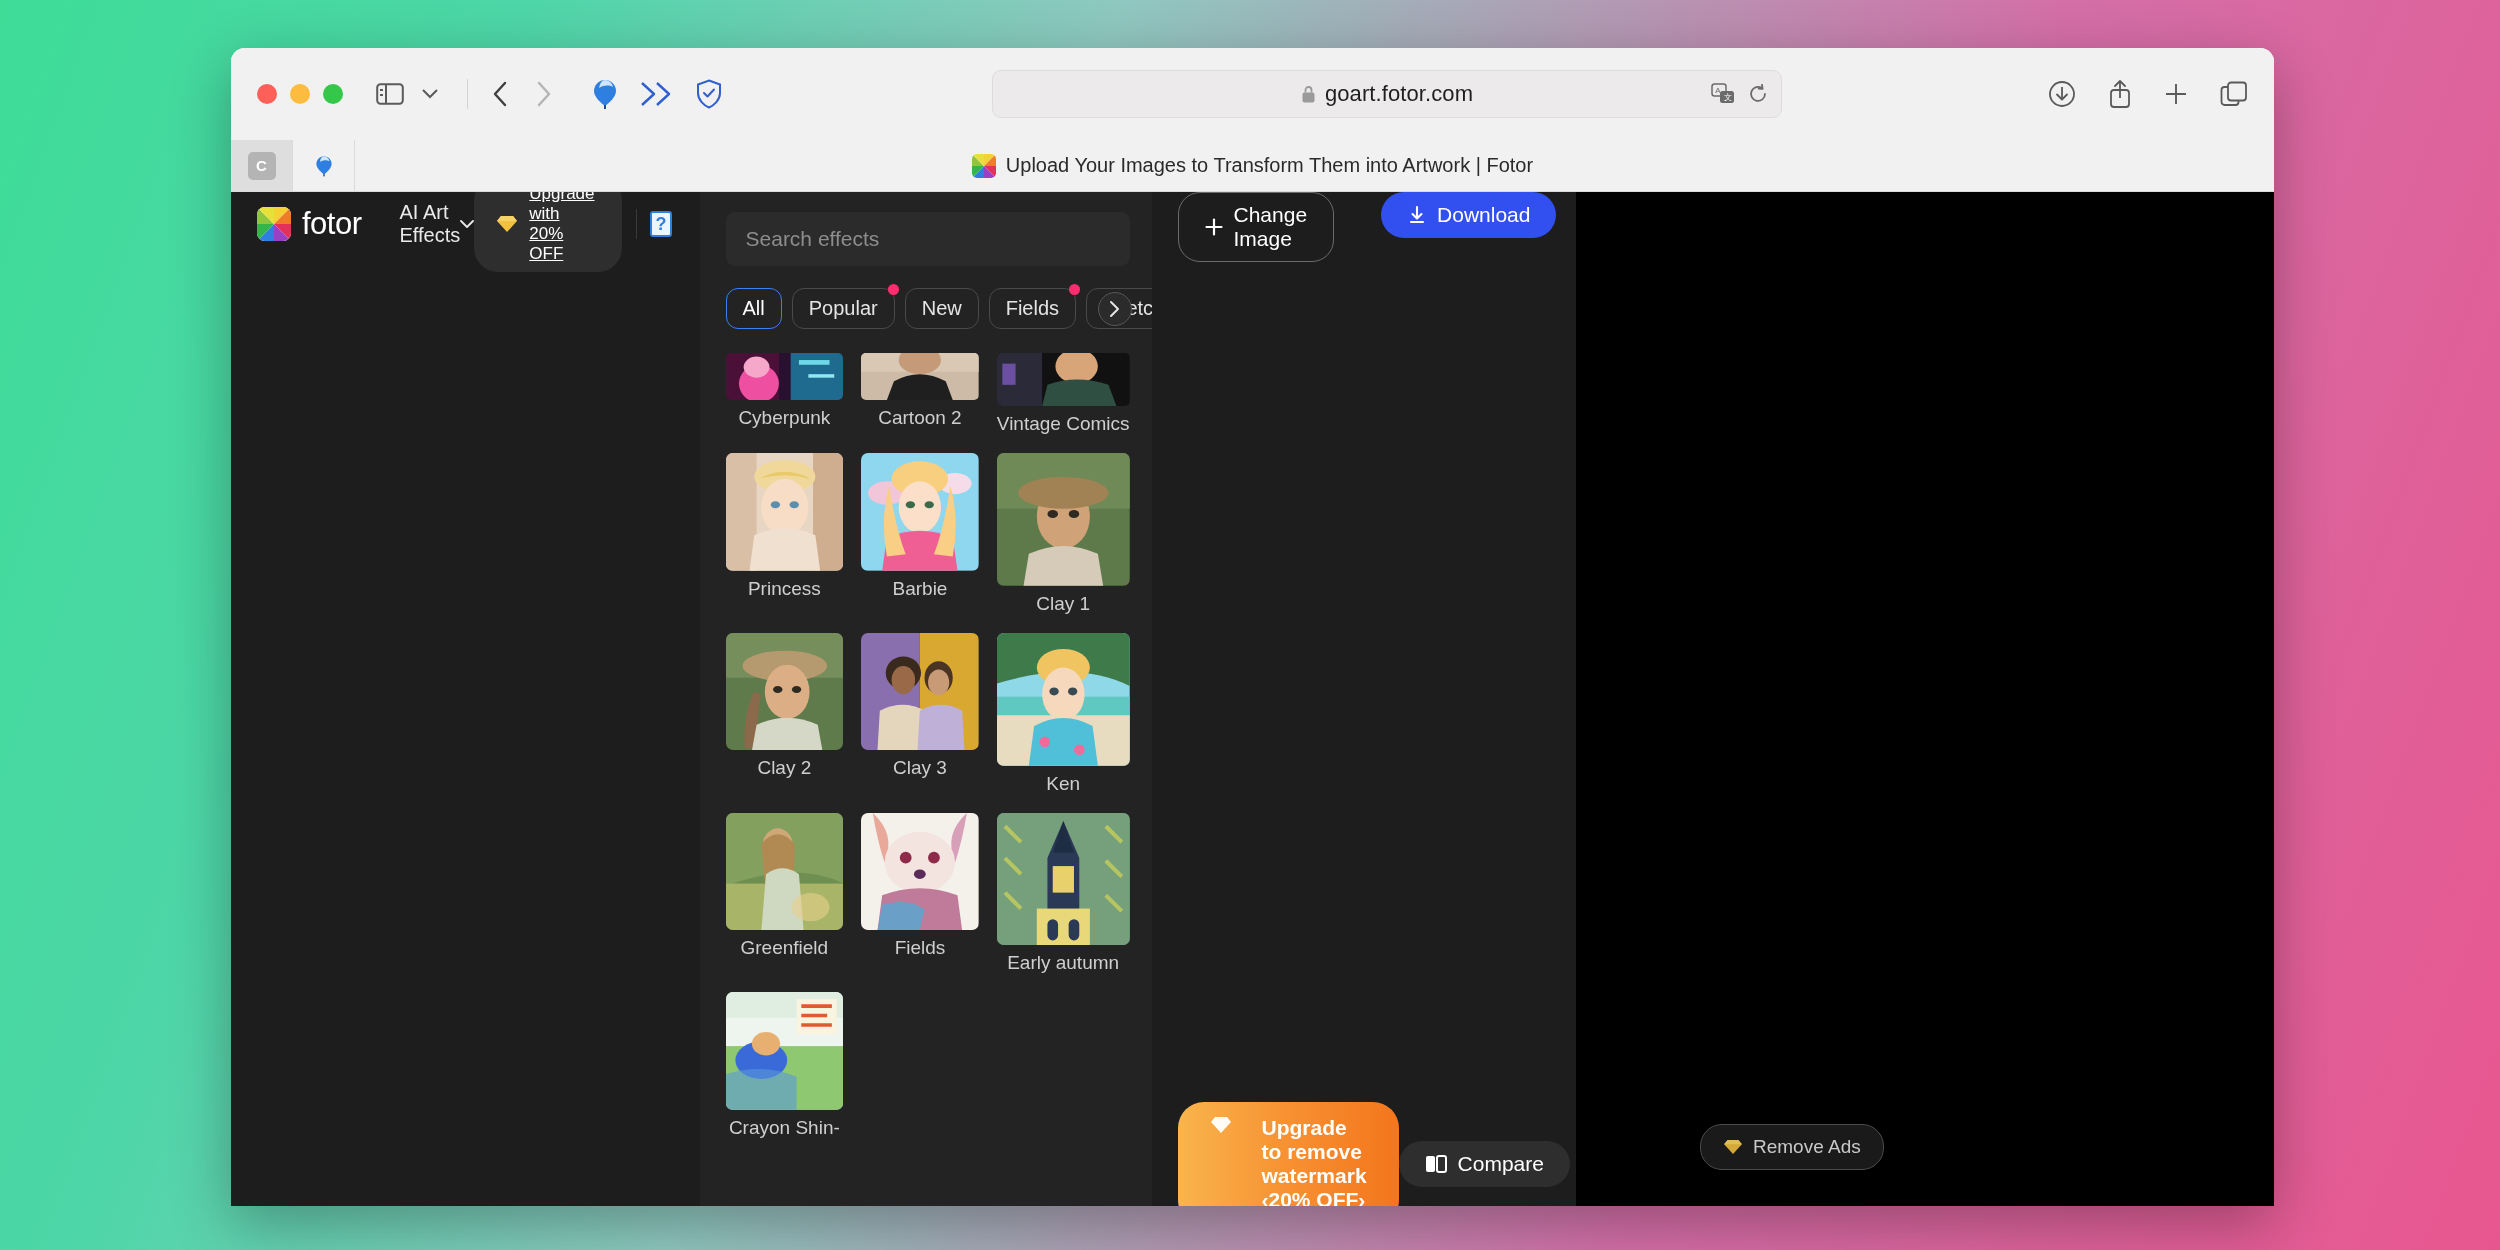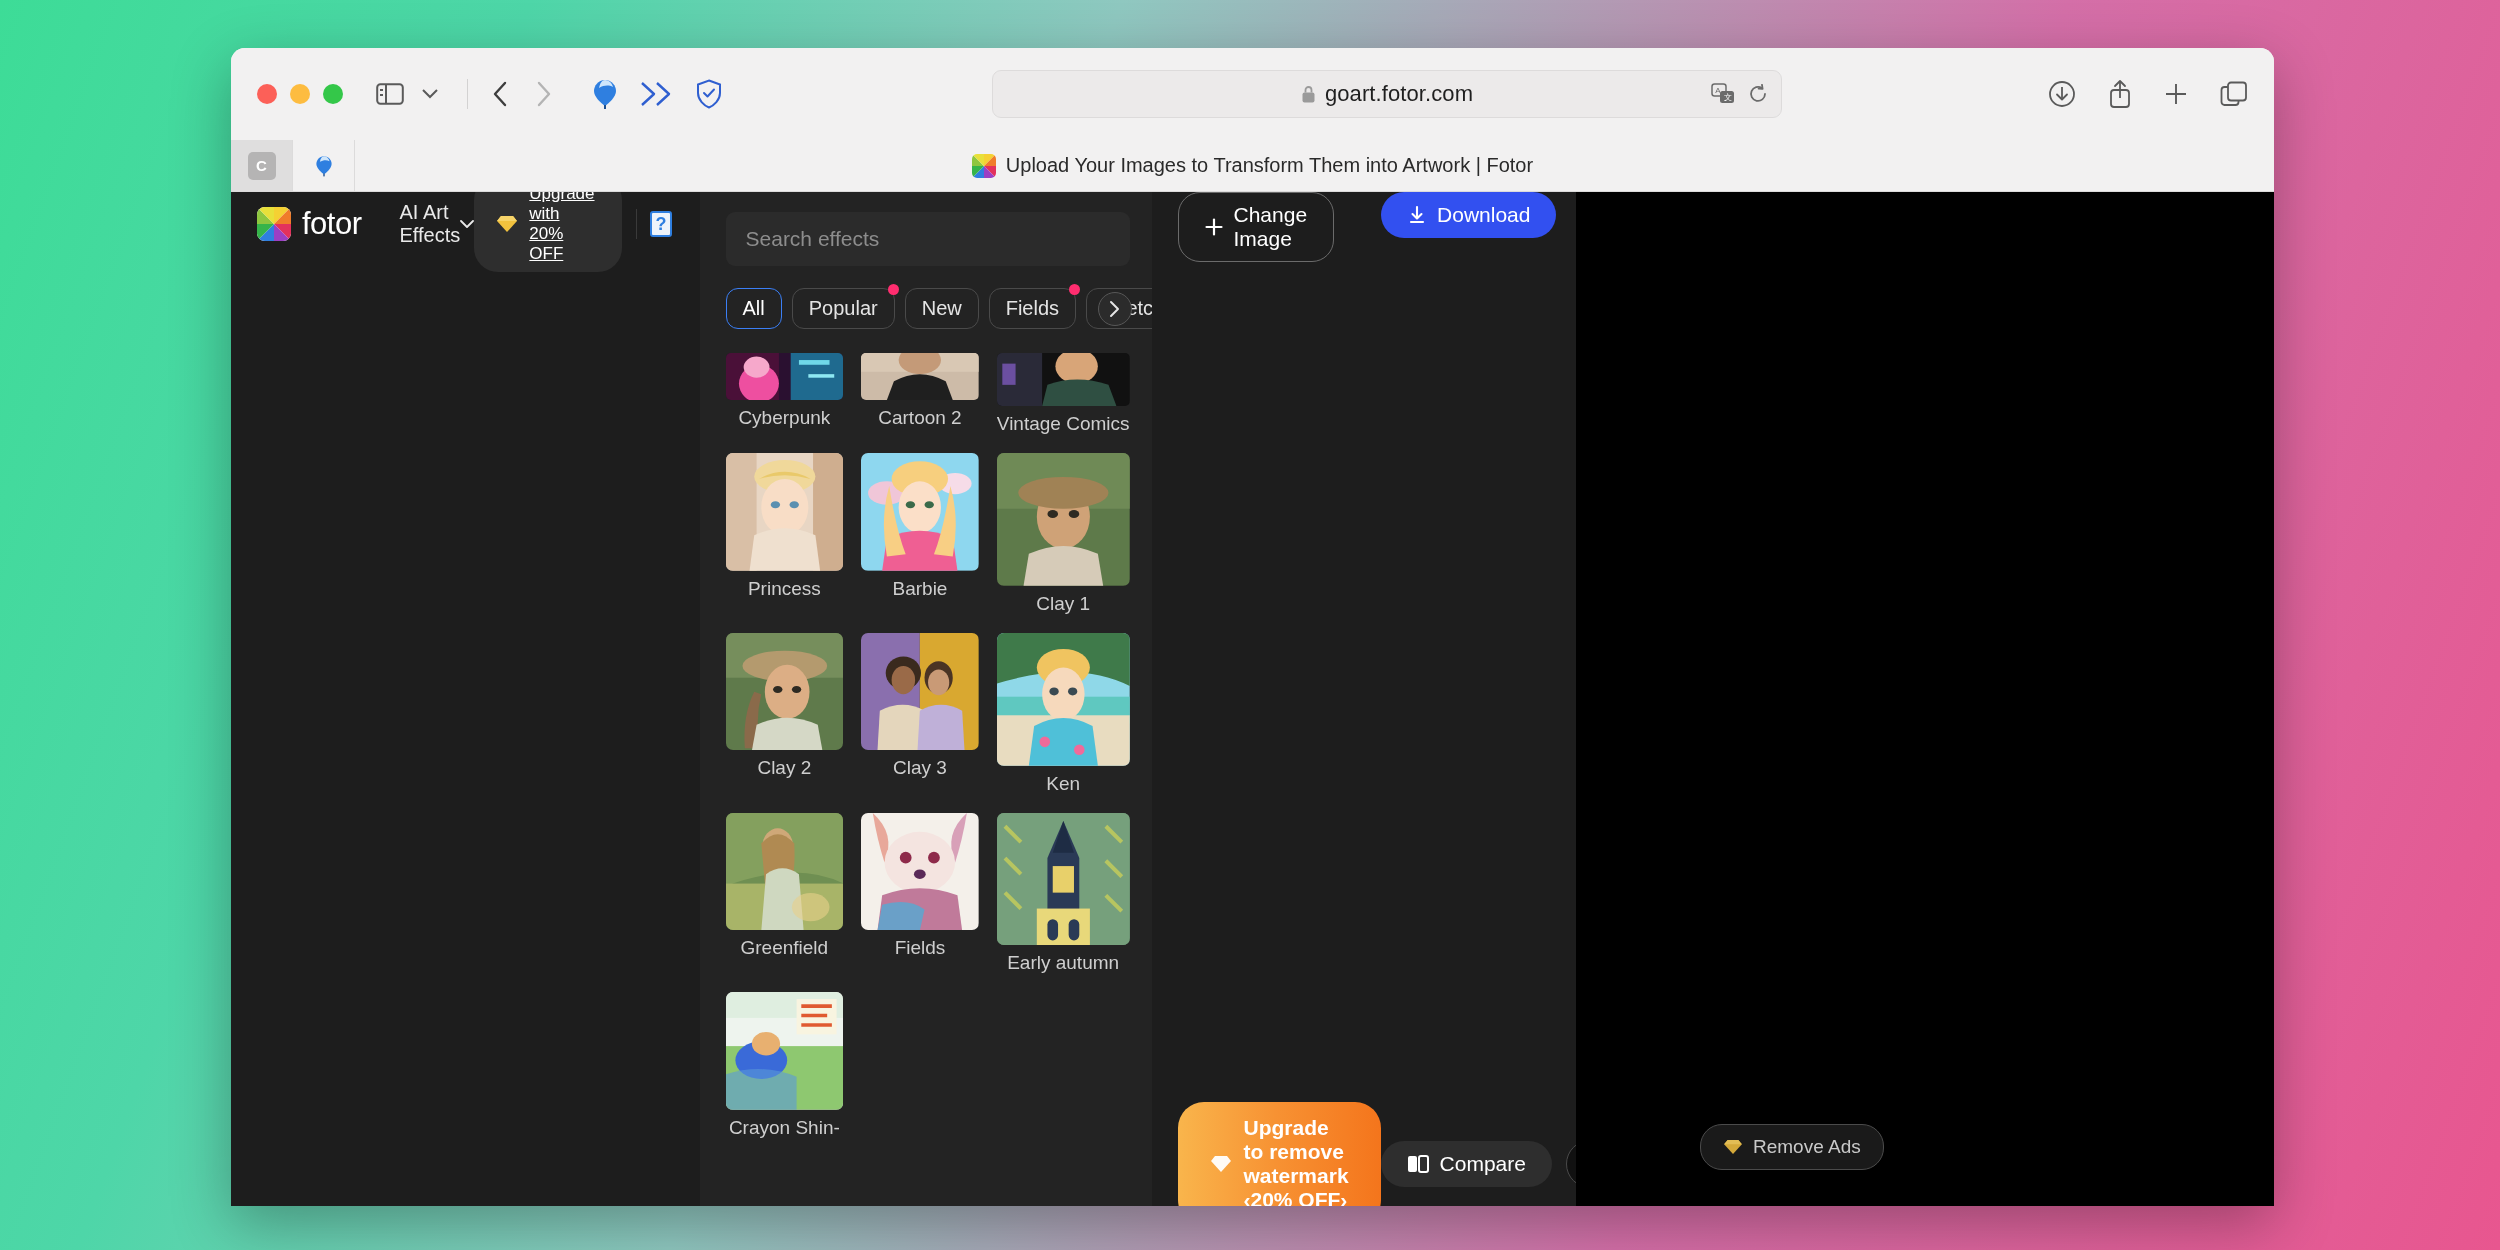--- a/index.html
+++ b/index.html
@@ -410,21 +410,21 @@
     text-shadow: 0 1px 4px rgba(0,0,0,.5);
   }
 
   .canvas-bottom {
     position: absolute; left: 0; right: 0; bottom: 0;
     height: 84px;
     display: flex; align-items: center;
     padding: 0 30px 0 26px;
   }
   .upgrade-wm {
-    display: flex; align-items: center; gap: 12px;
+    display: flex; align-items: flex-start; gap: 30px;
     padding: 14px 32px; border-radius: 26px;
     background: linear-gradient(90deg, #f9b54c 0%, #f79233 48%, #f4751c 100%);
     color: #fff; font-size: 21px; font-weight: 600;
   }
   .bottom-right { margin-left: auto; display: flex; align-items: center; gap: 14px; }
   .compare-btn {
     display: flex; align-items: center; gap: 11px;
     background: #2e2e2e; border-radius: 24px;
     padding: 11px 26px; color: #fff; font-size: 21px;
   }

